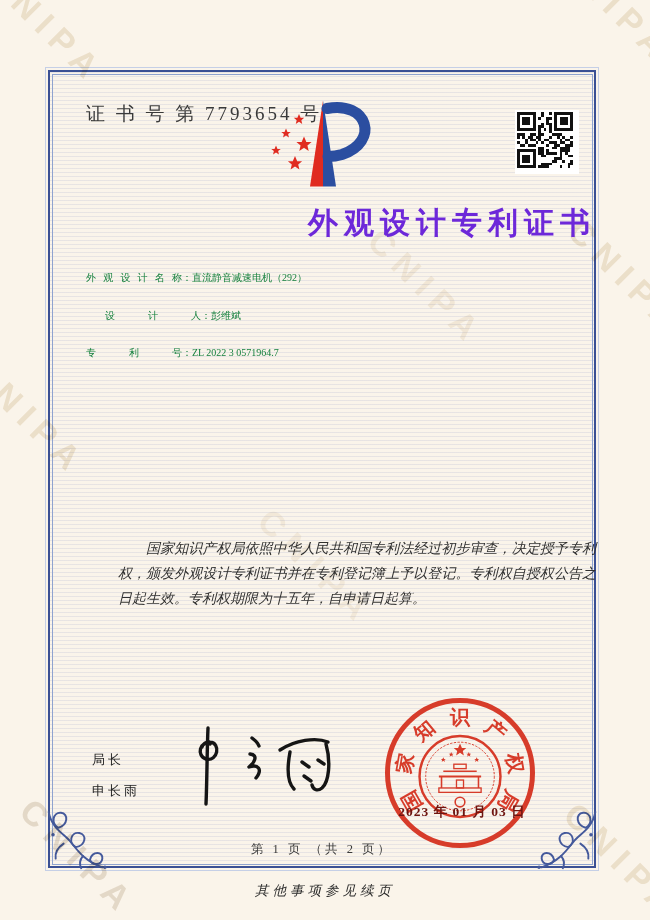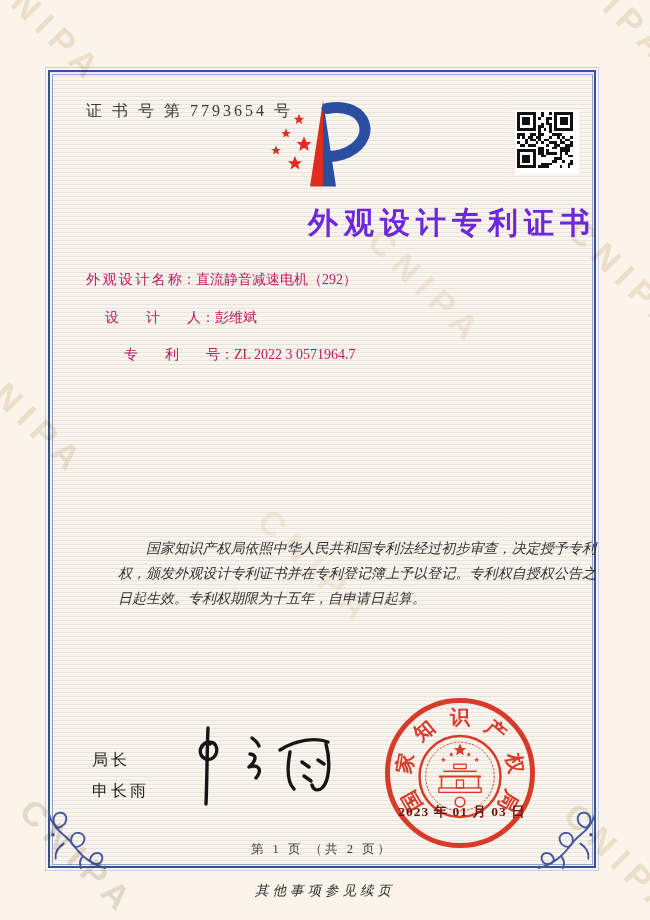--- a/index.html
+++ b/index.html
@@ -20,35 +20,35 @@
     position:absolute; z-index:1; left:48px; top:70px; width:548px; height:798px;
     box-sizing:border-box; border:2.5px solid #3a5094;
     background:repeating-linear-gradient(to bottom, rgba(138,148,195,.17) 0 1px, rgba(255,255,255,0) 1px 4px);
   }
   .frame::before{content:""; position:absolute; inset:1.5px; border:1px solid #8fa3cf;}
   .frame::after{content:""; position:absolute; inset:-5px; border:1px solid #c5cfe6;}
   .corner{position:absolute; width:88px; height:88px;}
   .corner.br{right:-4px; bottom:-4px;}
   .corner.bl{left:-4px; bottom:-4px; transform:scaleX(-1);}
   .content{position:absolute; z-index:3; left:0; top:0; width:650px; height:920px;}
-  .cert-no{position:absolute; left:86px; top:101px; font-size:16px; letter-spacing:3px; color:#3a3a3a;}
+  .cert-no{position:absolute; left:86px; top:101px; font-size:19px; letter-spacing:3px; color:#3a3a3a;}
   .logo{position:absolute; left:252px; top:95px; width:145px; height:99px;}
   .qr{position:absolute; left:515px; top:110px; width:60px; height:60px; background:#fff; padding:2px;}
   .title{
     position:absolute; left:48px; top:203px; width:548px; text-align:right;
     font-size:30px; font-weight:600; letter-spacing:6px; color:#6d28d9;
   }
-  .row{position:absolute; left:86px; font-size:14px; color:#be185d; white-space:nowrap;}
+  .row{position:absolute; left:86px; font-size:10px; color:#15803d; white-space:nowrap;}
   .fl{display:inline-block; width:96px; text-align:justify; text-align-last:justify; vertical-align:bottom;}
   .grant-right{margin-left:52px;}
   .paras{position:absolute; left:86px; top:536px; width:478px; font-size:14px;
          line-height:25px; color:#303030; font-style:italic; text-align:justify;margin-left:32px;}
   .paras p{margin:0; text-indent:2em;}
   .signer{position:absolute; left:92px; top:744px; font-family:"Liberation Sans", sans-serif;
-          font-size:16px; letter-spacing:3px; color:#222; line-height:31px;}
+          font-size:13px; letter-spacing:3px; color:#222; line-height:31px;}
   .sig{position:absolute; left:180px; top:720px; width:170px; height:96px;}
   .seal{
     position:absolute; left:385px; top:698px; width:150px; height:150px;
     border:5px solid #d5311f; border-radius:50%; box-sizing:border-box; opacity:.94;
   }
   .seal-ch{
     position:absolute; left:50%; top:50%; font-size:20px; font-weight:bold;
     color:#d5311f; font-family:"Liberation Serif", serif; line-height:1;
   }
   .emblem{position:absolute; left:50%; top:50%; transform:translate(-50%,-46%); width:88px; height:88px;}
@@ -248,21 +248,21 @@
     </div>
 
     <div class="title">外观设计专利证书</div>
 
     <div class="row" style="top:271px;">
       <span class="fl">外观设计名称</span><span>：</span><span>直流静音减速电机（292）</span>
     </div>
     <div class="row" style="top:309px;margin-left:19px;">
       <span class="fl">设计人</span><span>：</span><span>彭维斌</span>
     </div>
-    <div class="row" style="top:346px;margin-left:38px;">
+    <div class="row" style="top:346px;">
       <span class="fl">专利号</span><span>：</span><span>ZL 2022 3 0571964.7</span>
     </div>
 
     <div class="paras">
       <p>国家知识产权局依照中华人民共和国专利法经过初步审查，决定授予专利权，颁发外观设计专利证书并在专利登记簿上予以登记。专利权自授权公告之日起生效。专利权期限为十五年，自申请日起算。</p>
     </div>
 
     <div class="signer">
       <div>局长</div>
       <div>申长雨</div>

